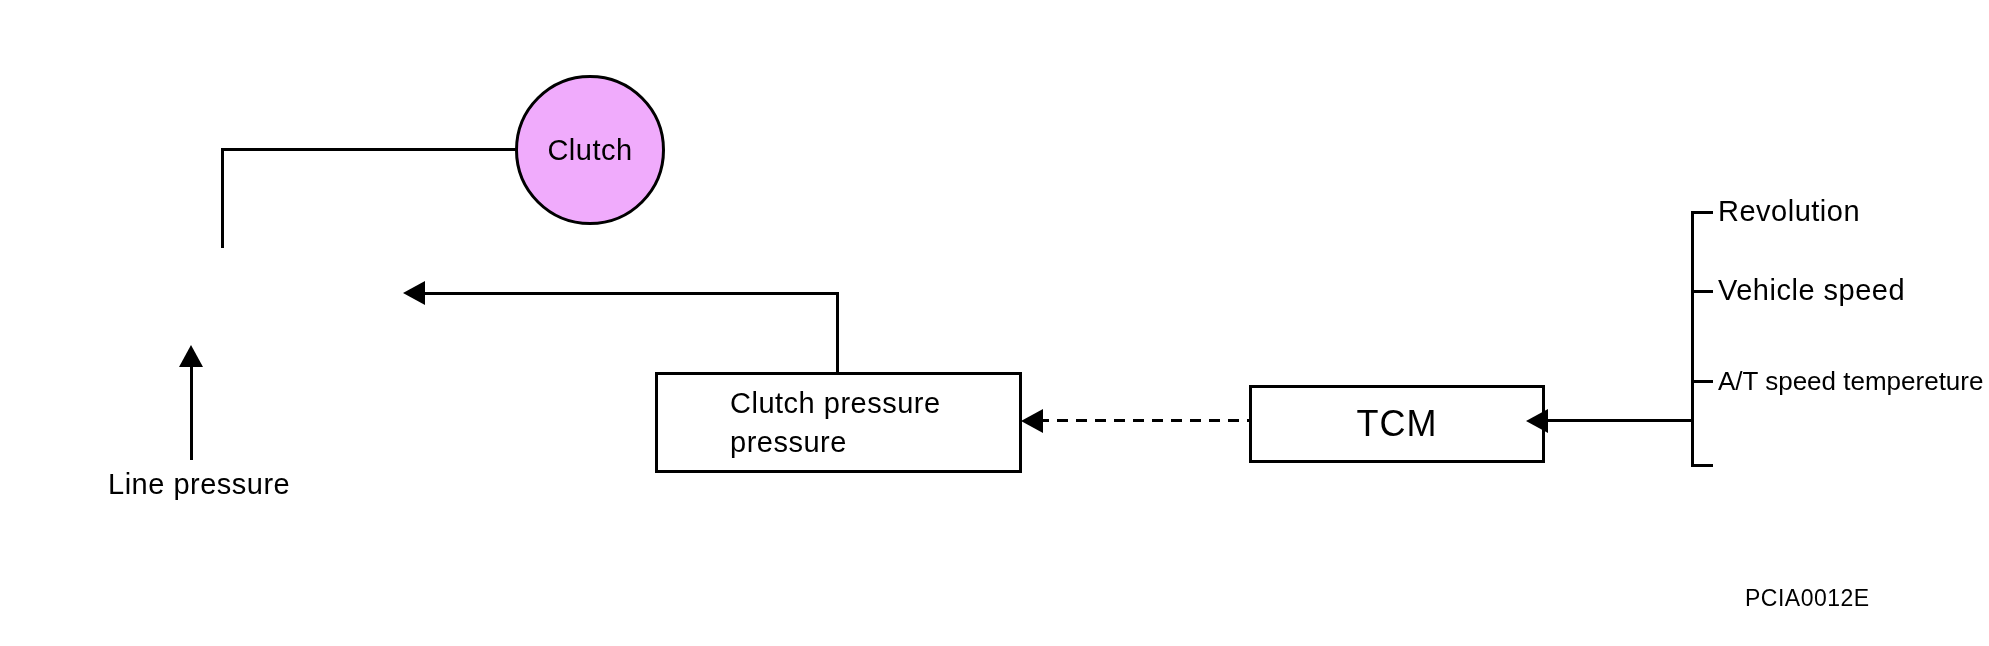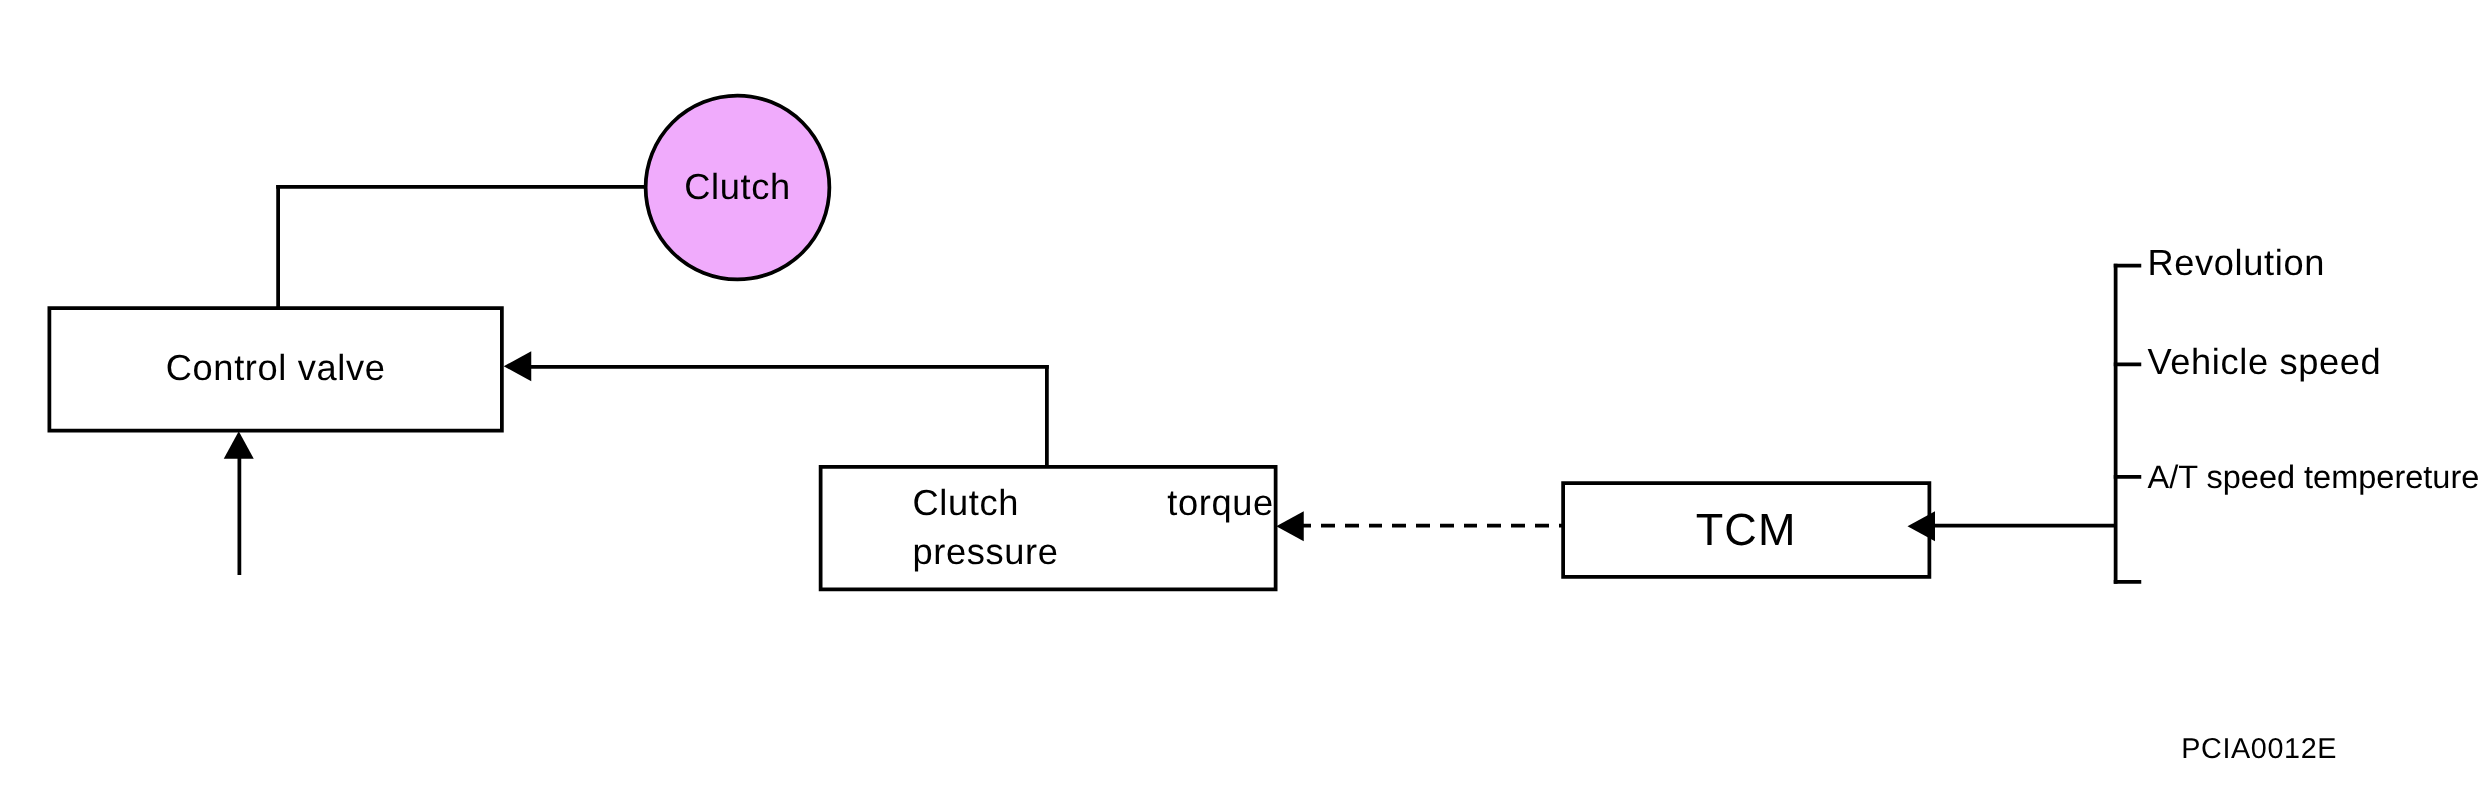--- a/index.html
+++ b/index.html
@@ -78,21 +78,21 @@
     font-size: 29px;
     letter-spacing: 0.5px;
     white-space: nowrap;
   }
   .input-label.small {
     font-size: 26px;
     letter-spacing: 0px;
   }
   .cpc-text {
     display: flex;
-    flex-direction: row;
+    flex-direction: column;
     align-items: flex-start;
     line-height: 39px;
   }
   .tcm-text {
     font-size: 36px;
     letter-spacing: 1px;
   }
   .figure-code {
     position: absolute;
     font-size: 23px;
@@ -102,28 +102,25 @@
 </style>
 </head>
 <body>
 
 <div class="canvas">
 
   <div class="node-circle" style="left:515px; top:75px; width:150px; height:150px;">
     <span>Clutch</span>
   </div>
 
-  <div class="node-box" style="left:38px; top:245px; width:365px; height:101px;">
-    <span>Control valve</span>
-  </div>
 
   <div class="node-box" style="left:655px; top:372px; width:367px; height:101px; justify-content:flex-start; padding-left:72px;">
     <span class="cpc-text">
       <span>Clutch pressure</span>
-      <span>torque</span>
+      <span>pressure</span>
     </span>
   </div>
 
   <div class="node-box" style="left:1249px; top:385px; width:296px; height:78px;">
     <span class="tcm-text">TCM</span>
   </div>
 
   <div class="hline" style="left:221px; top:148px; width:296px; height:3px;"></div>
   <div class="vline" style="left:221px; top:148px; width:3px; height:100px;"></div>
 
@@ -143,16 +140,17 @@
   <div class="vline" style="left:1691px; top:211px; width:3px; height:256px;"></div>
   <div class="hline" style="left:1691px; top:211px; width:22px; height:3px;"></div>
   <div class="hline" style="left:1691px; top:290px; width:22px; height:3px;"></div>
   <div class="hline" style="left:1691px; top:380px; width:22px; height:3px;"></div>
   <div class="hline" style="left:1691px; top:464px; width:22px; height:3px;"></div>
 
   <div class="input-label" style="top:193px;">Revolution</div>
   <div class="input-label" style="top:272px;">Vehicle speed</div>
   <div class="input-label small" style="top:363px;">A/T speed tempereture</div>
 
+  <div class="free-label" style="left:108px; top:468px;">Line pressure</div>
 
   <div class="figure-code" style="left:1745px; top:549px;margin-top:36px;">PCIA0012E</div>
 
 </div>
 
 </body></html>

